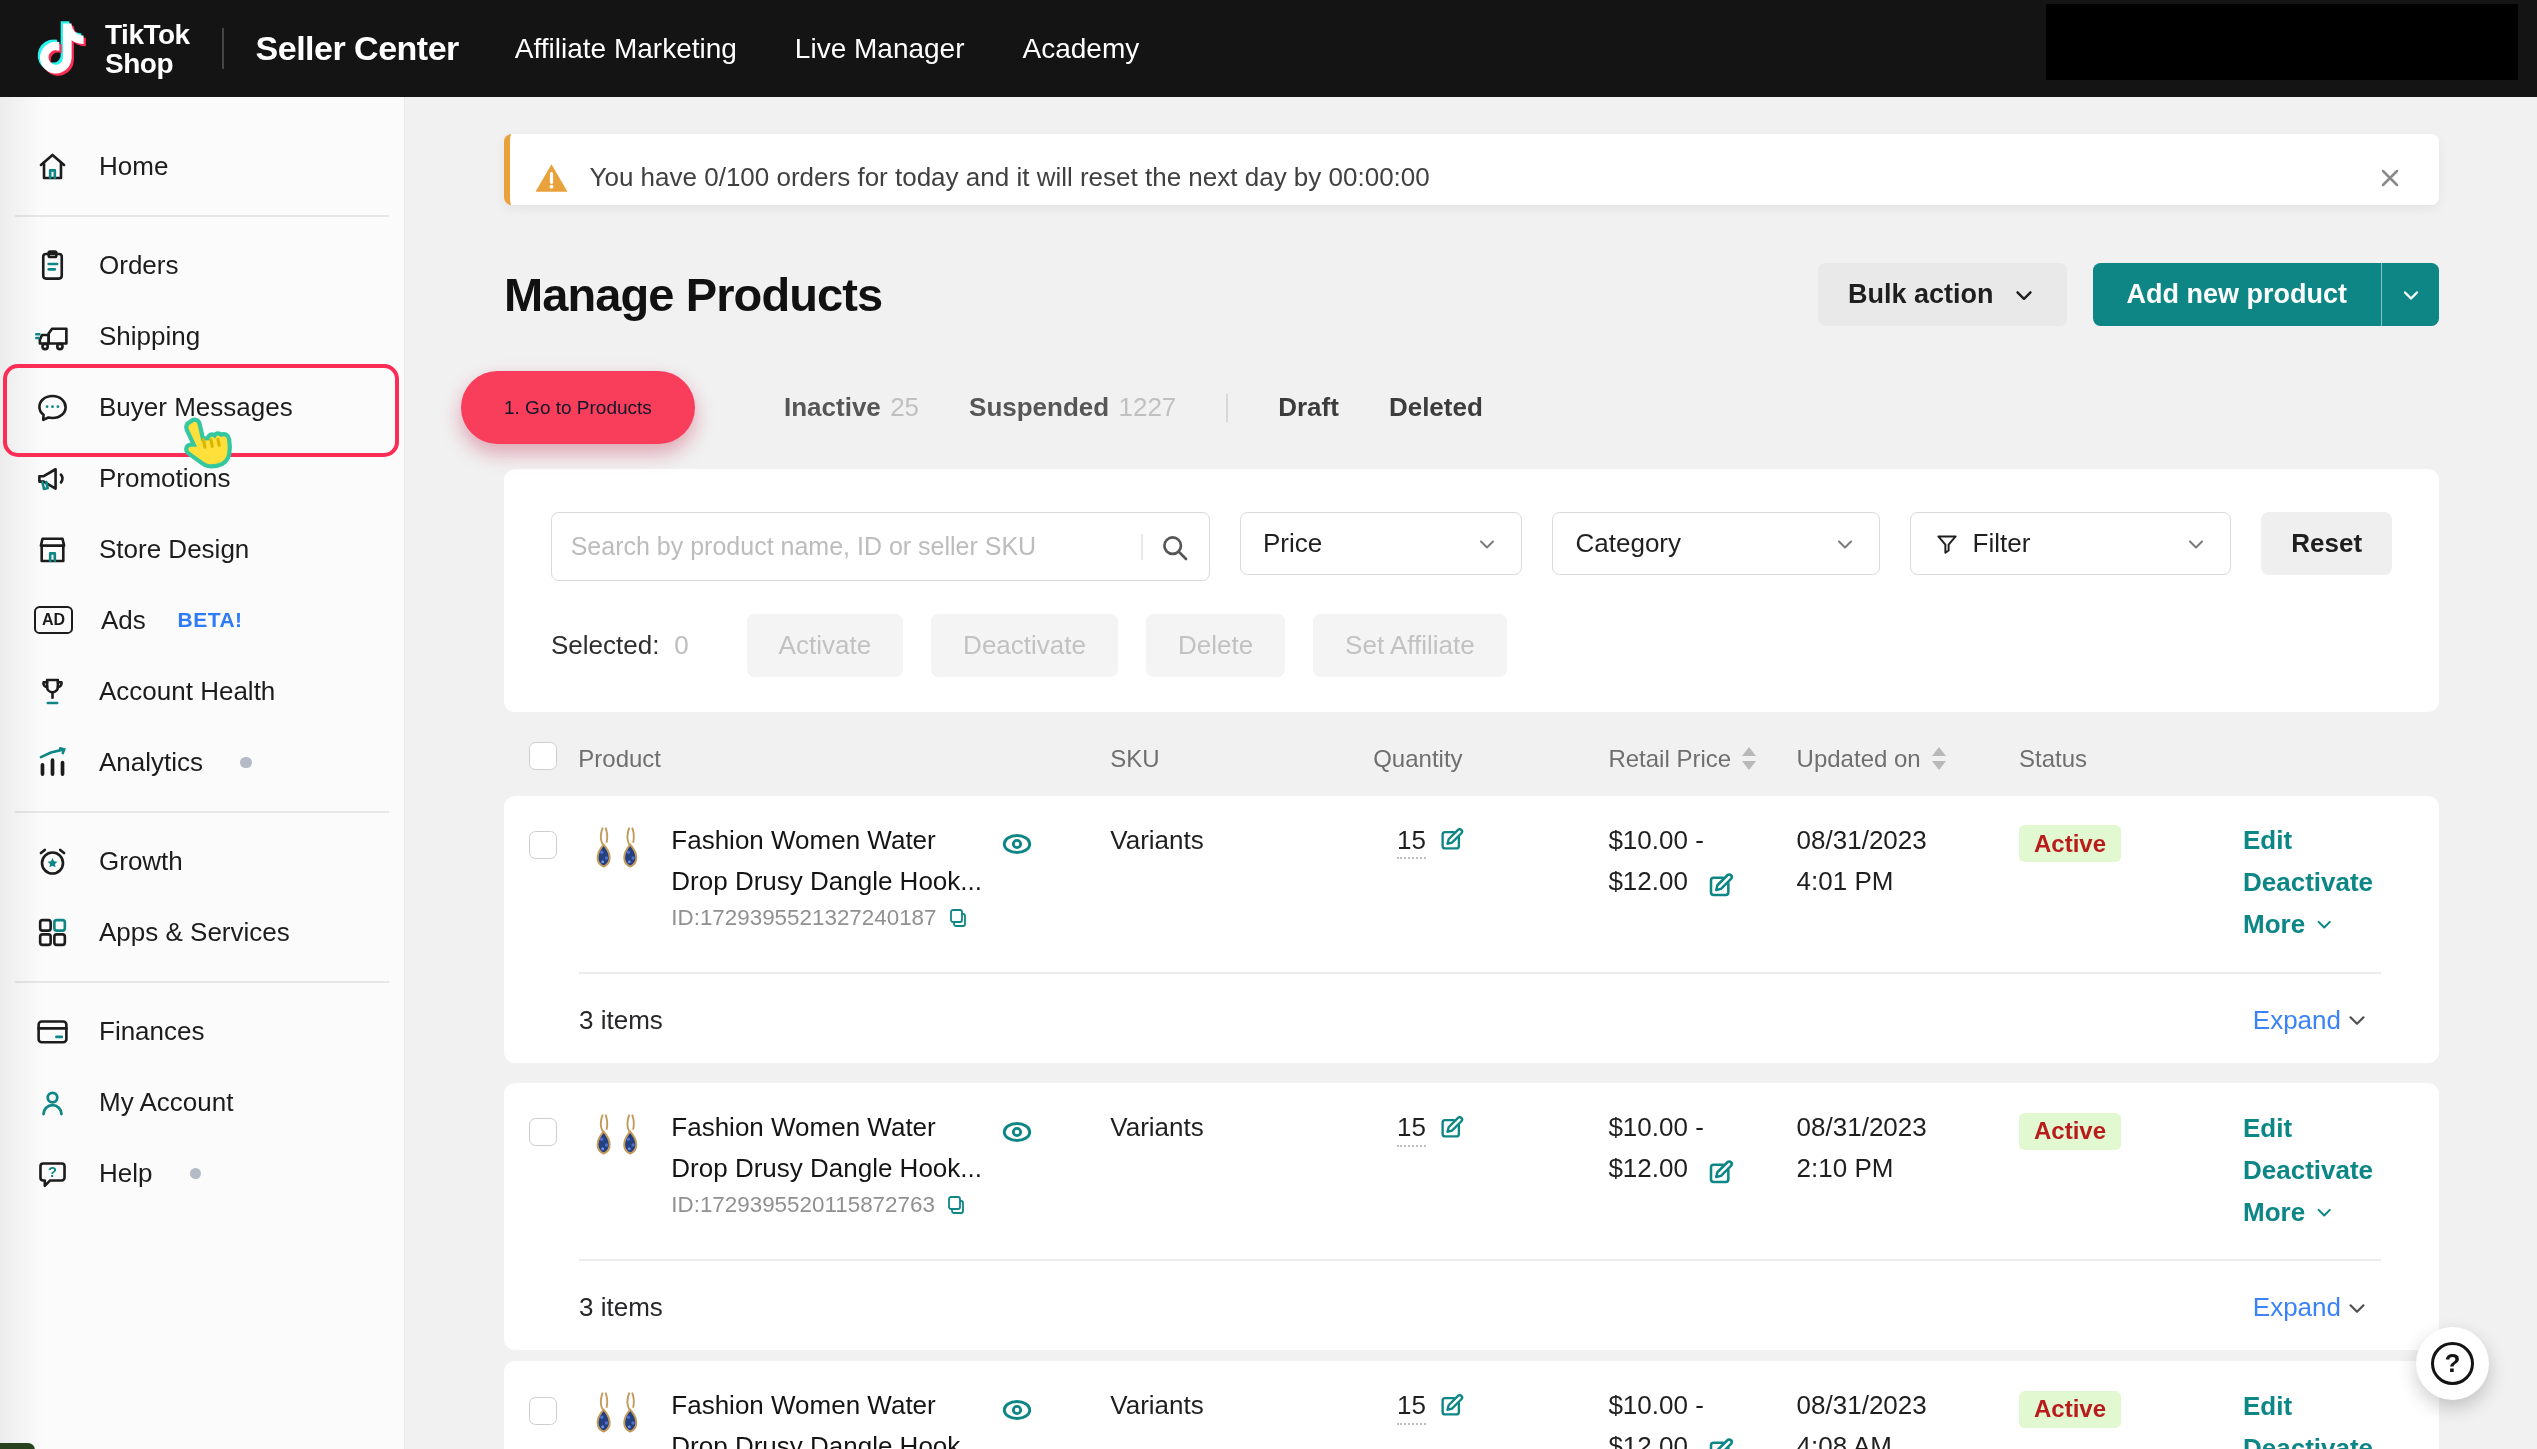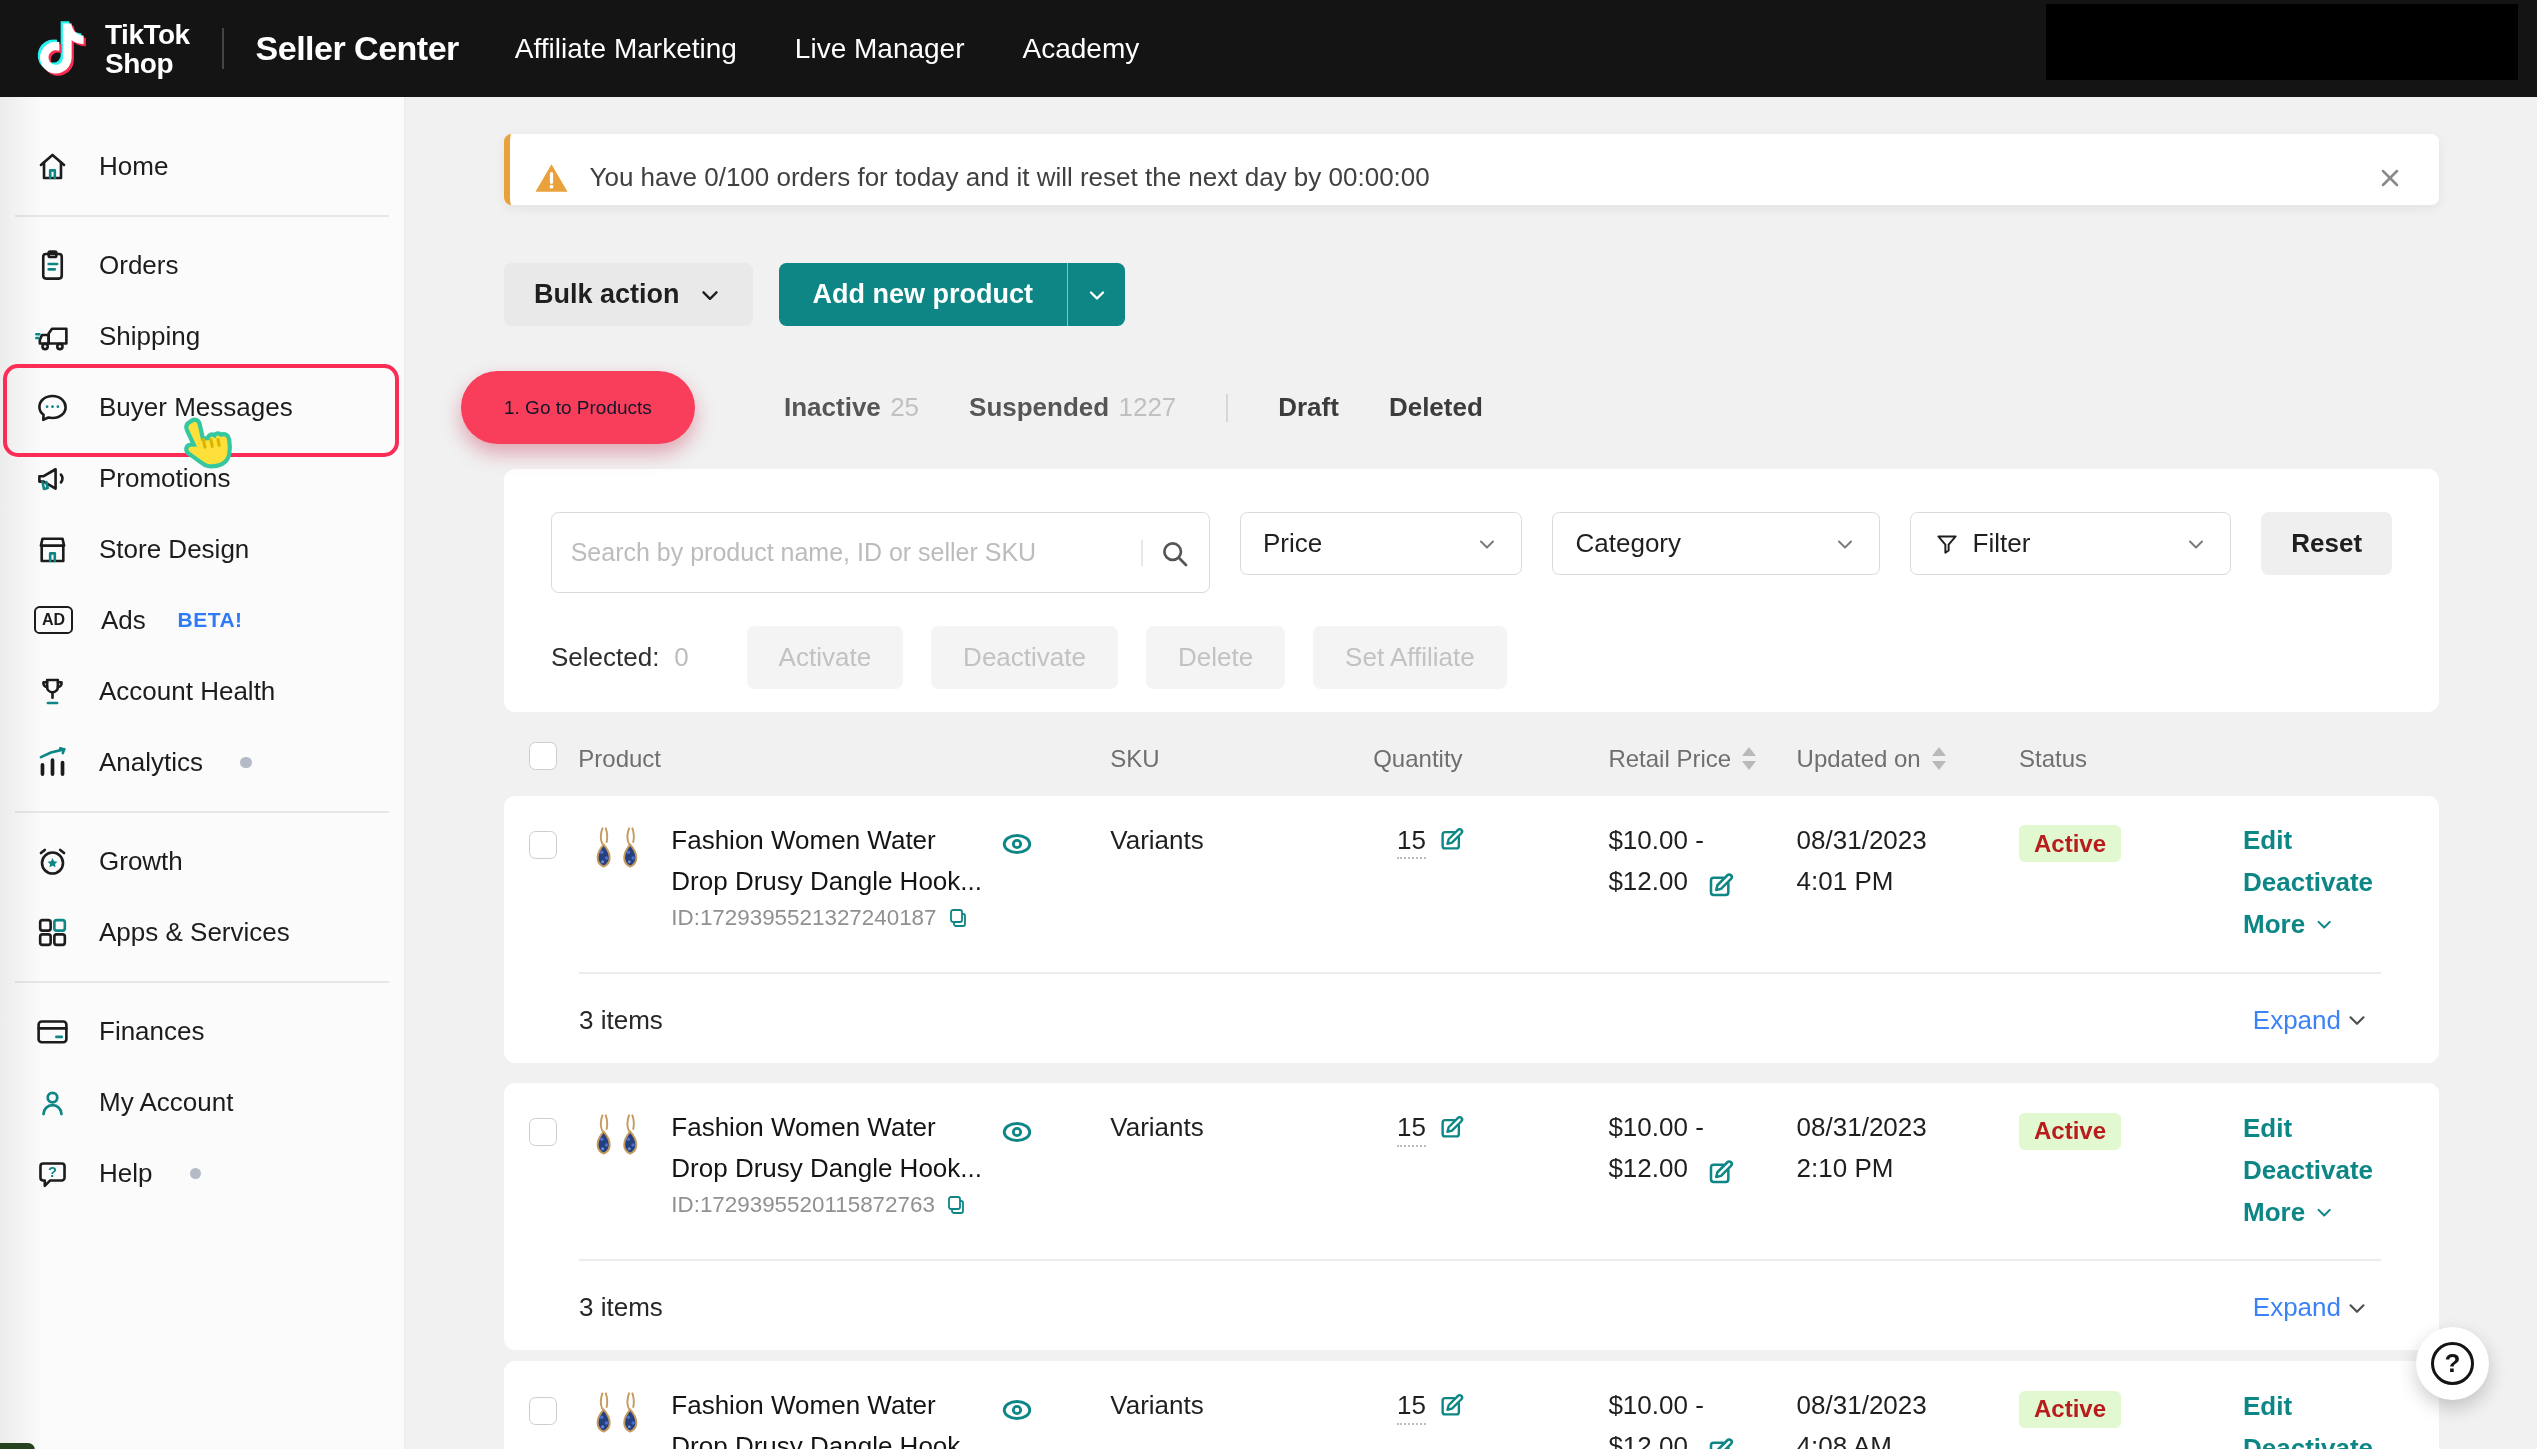--- a/index.html
+++ b/index.html
@@ -61,21 +61,21 @@
   .tab { color:#565656; font-weight:600; display:flex; align-items:baseline; cursor:pointer; }
   .tab .cnt { color:#c0c0c0; font-weight:400; margin-left:9.3px; }
   .tab.dark { color:#3c3c3c; }
   .tab-sep { width:1.9px; height:28px; background:#d7d7d7; }
   .step-badge { position:absolute; left:-43px; top:0; height:73px; padding:0 43px; background:#F93E5C;
                 border-radius:37px; color:#0f172a; font-weight:400; font-size:19px; display:flex; align-items:center;
                 box-shadow:0 9.3px 20.5px rgba(190,20,60,.35); z-index:10; }
 
   .filter-card { margin-top:25px; height:243px; background:#fff; border-radius:11.2px; padding:43px 47px 0; }
   .filter-row { display:flex; gap:30px; }
-  .search-box { width:665px; height:81px; border:1.9px solid #d9d9d9; border-radius:7.5px; display:flex;
+  .search-box { width:665px; height:69px; border:1.9px solid #d9d9d9; border-radius:7.5px; display:flex;
                 align-items:center; padding:0 18.7px; }
   .search-box input { flex:1; border:none; outline:none; font-size:25px; color:#333; font-family:inherit; background:transparent; }
   .search-box input::placeholder { color:#bcbcbc; }
   .search-sep { width:1.9px; height:26px; background:#e8e8e8; margin:0 15px 0 7.5px; }
   .dd { height:63px; border:1.9px solid #d9d9d9; border-radius:7.5px; display:flex; align-items:center;
         justify-content:space-between; padding:0 22.4px; font-size:26px; color:#1f1f1f; cursor:pointer; }
   .dd.price { width:285px;text-align:right; } .dd.category { width:331px; } .dd.filter { width:324px; }
   .dd .lbl { display:flex; align-items:center; gap:13px; }
   .btn-reset { width:132px; height:63px; background:#efefef; border-radius:7.5px; display:flex; align-items:center;
                justify-content:center; font-size:26px; font-weight:bold; color:#1f1f1f; cursor:pointer; }
@@ -312,20 +312,21 @@
     </svg>
     <span class="alert-text">You have 0/100 orders for today and it will reset the next day by 00:00:00</span>
     <span class="alert-close">
       <svg width="28" height="28" viewBox="0 0 24 24">
             <path d="M6 6l12 12M18 6L6 18" stroke="#8a8a8a" stroke-width="2.2" stroke-linecap="round"></path>
           </svg>
     </span>
   </div>
 
   <div class="page-head">
+    <div class="page-title">Manage Products</div>
     <div class="btn-bulk">
       <span>Bulk action</span>
       <svg width="26" height="26" viewBox="0 0 24 24">
             <path d="M6 9.5l6 6 6-6" stroke="#1f1f1f" stroke-width="2.2" fill="none" stroke-linecap="round" stroke-linejoin="round"></path>
           </svg>
     </div>
     <div class="btn-add">
       <span class="label-part">Add new product</span>
       <span class="chev-part">
         <svg width="24" height="24" viewBox="0 0 24 24">

